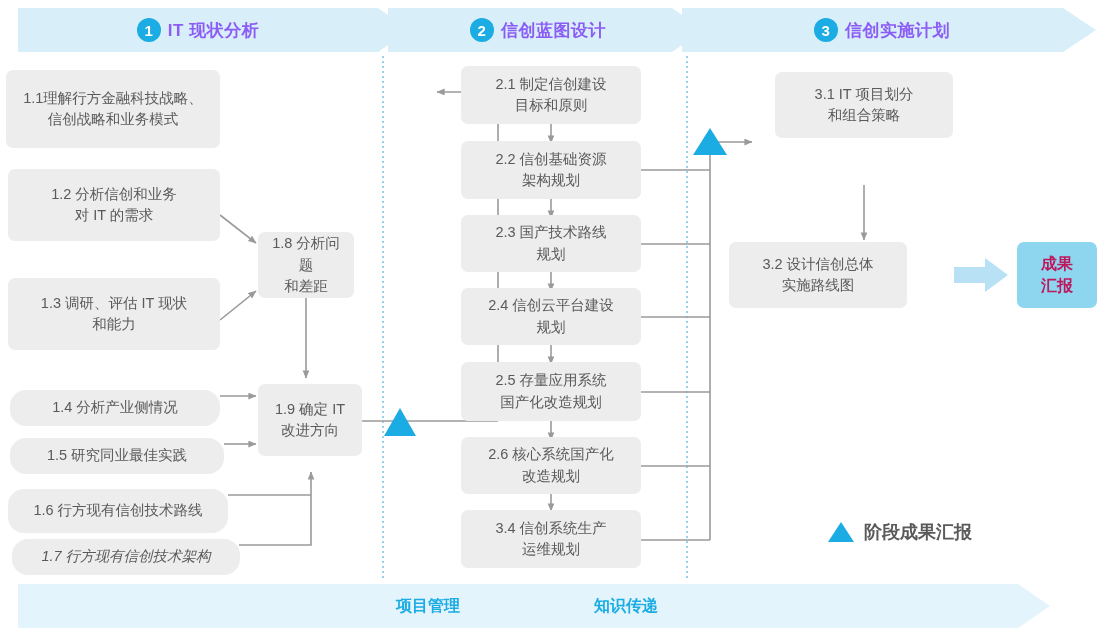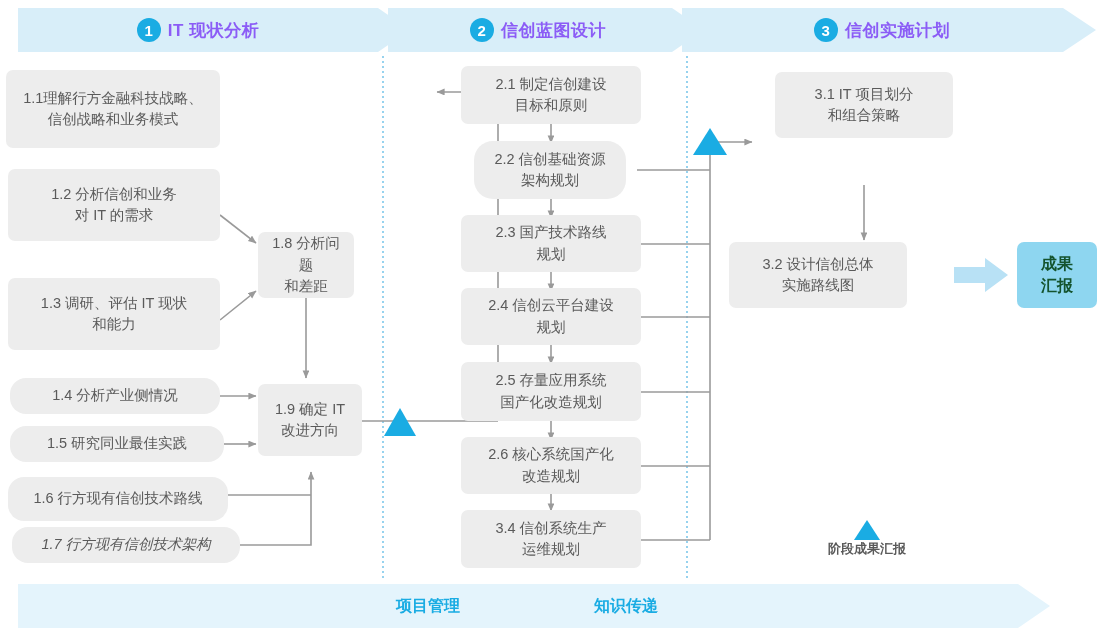--- a/index.html
+++ b/index.html
@@ -40,49 +40,48 @@
     border-radius:7px;
     display:flex;align-items:center;justify-content:center;
     text-align:center;
     color:#5a5a5a;
     font-size:14.5px;
     line-height:1.45;
     padding:4px 8px;
     box-sizing:border-box;
     white-space:pre-line;
   }
-  .box.pill{border-radius:16px;}
+  .box.pill{border-radius:16px;margin-top:12px;}
 
   .result-box{
     position:absolute;
     background:#8ed6f0;
     border-radius:7px;
     display:flex;align-items:center;justify-content:center;
     text-align:center;
-    color:#14532d;
+    color:#be185d;
     font-size:16px;font-weight:bold;
     line-height:1.35;
     white-space:pre-line;
     box-sizing:border-box;
   }
 
   
   .lane-label{
     position:absolute;
     font-size:16px;font-weight:bold;color:#1aace3;
     white-space:nowrap;
   }
 
   
   .legend{
     position:absolute;
-    display:flex;align-items:center;
-    font-size:13px;font-weight:bold;color:#5a5a5a;
+    display:flex;align-items:center;gap:10px;
+    font-size:18px;font-weight:bold;color:#5a5a5a;
     white-space:nowrap;
-    flex-direction:column;
   }
   .legend-tri{
     width:0;height:0;
     border-left:13px solid transparent;
     border-right:13px solid transparent;
     border-bottom:20px solid #1aace3;
   }
 </style>
 </head>
 <body>
@@ -192,21 +191,21 @@
   <div class="box pill" style="left:8px;top:477px;width:220px;height:44px;">1.6 行方现有信创技术路线</div>
   <div class="box pill" style="left:12px;top:527px;width:228px;height:36px;font-style:italic;">1.7 行方现有信创技术架构</div>
 
   <div class="box" style="left:258px;top:232px;width:96px;height:66px;">1.8 分析问题
 和差距</div>
   <div class="box" style="left:258px;top:384px;width:104px;height:72px;">1.9 确定 IT
 改进方向</div>
 
   <div class="box" style="left:461px;top:66px;width:180px;height:58px;">2.1 制定信创建设
 目标和原则</div>
-  <div class="box" style="left:474px;top:141px;width:152px;height:58px;border-radius:19px;">2.2 信创基础资源
+  <div class="box" style="left:461px;top:141px;width:180px;height:58px;">2.2 信创基础资源
 架构规划</div>
   <div class="box" style="left:461px;top:215px;width:180px;height:57px;">2.3 国产技术路线
 规划</div>
   <div class="box" style="left:461px;top:288px;width:180px;height:57px;">2.4 信创云平台建设
 规划</div>
   <div class="box" style="left:461px;top:362px;width:180px;height:59px;">2.5 存量应用系统
 国产化改造规划</div>
   <div class="box" style="left:461px;top:437px;width:180px;height:57px;">2.6 核心系统国产化
 改造规划</div>
   <div class="box" style="left:461px;top:510px;width:180px;height:58px;">3.4 信创系统生产

